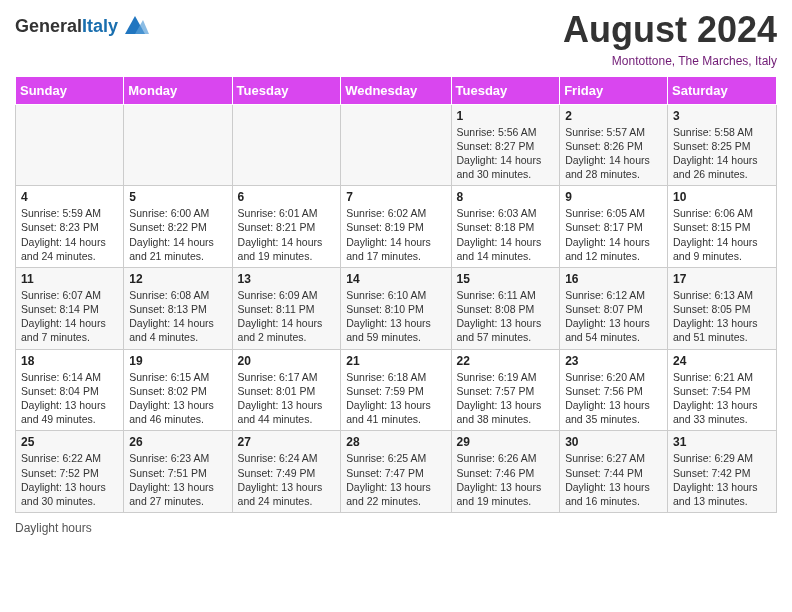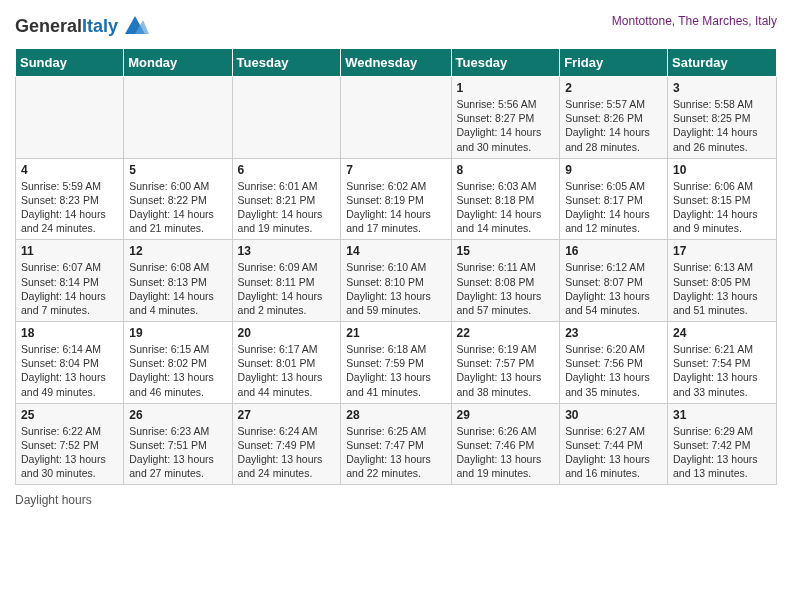--- a/index.html
+++ b/index.html
@@ -55,21 +55,21 @@
       font-size: 12px;
       color: #701a75;
       margin-top: 4px;
     }
     table {
       width: 100%;
       border-collapse: collapse;
       font-size: 11px;
     }
     thead tr th {
-      background: #0f766e;
+      background: #d946ef;
       color: #fff;
       padding: 6px 4px;
       text-align: left;
       font-size: 13px;
       font-weight: bold;
       border: 1px solid #fff;
     }
     tbody tr td {
       border: 1px solid #ccc;
       vertical-align: top;
@@ -113,20 +113,21 @@
     <div class="logo-text">
       <span class="logo-general">General</span>
       <span class="logo-blue">Italy</span>
     </div>
     <svg class="logo-icon" viewBox="0 0 28 28">
       <polygon points="4,22 14,4 24,22" fill="#2176c0"></polygon>
       <polygon points="14,22 22,8 28,22" fill="#5aa0d8" opacity="0.7"></polygon>
     </svg>
   </div>
   <div class="title-area">
+    <div class="month-year">August 2024</div>
     <div class="location">Montottone, The Marches, Italy</div>
   </div>
 </div>
 
 <table>
   <thead>
     <tr>
     <th>Sunday</th>
         <th>Monday</th>
         <th>Tuesday</th>

